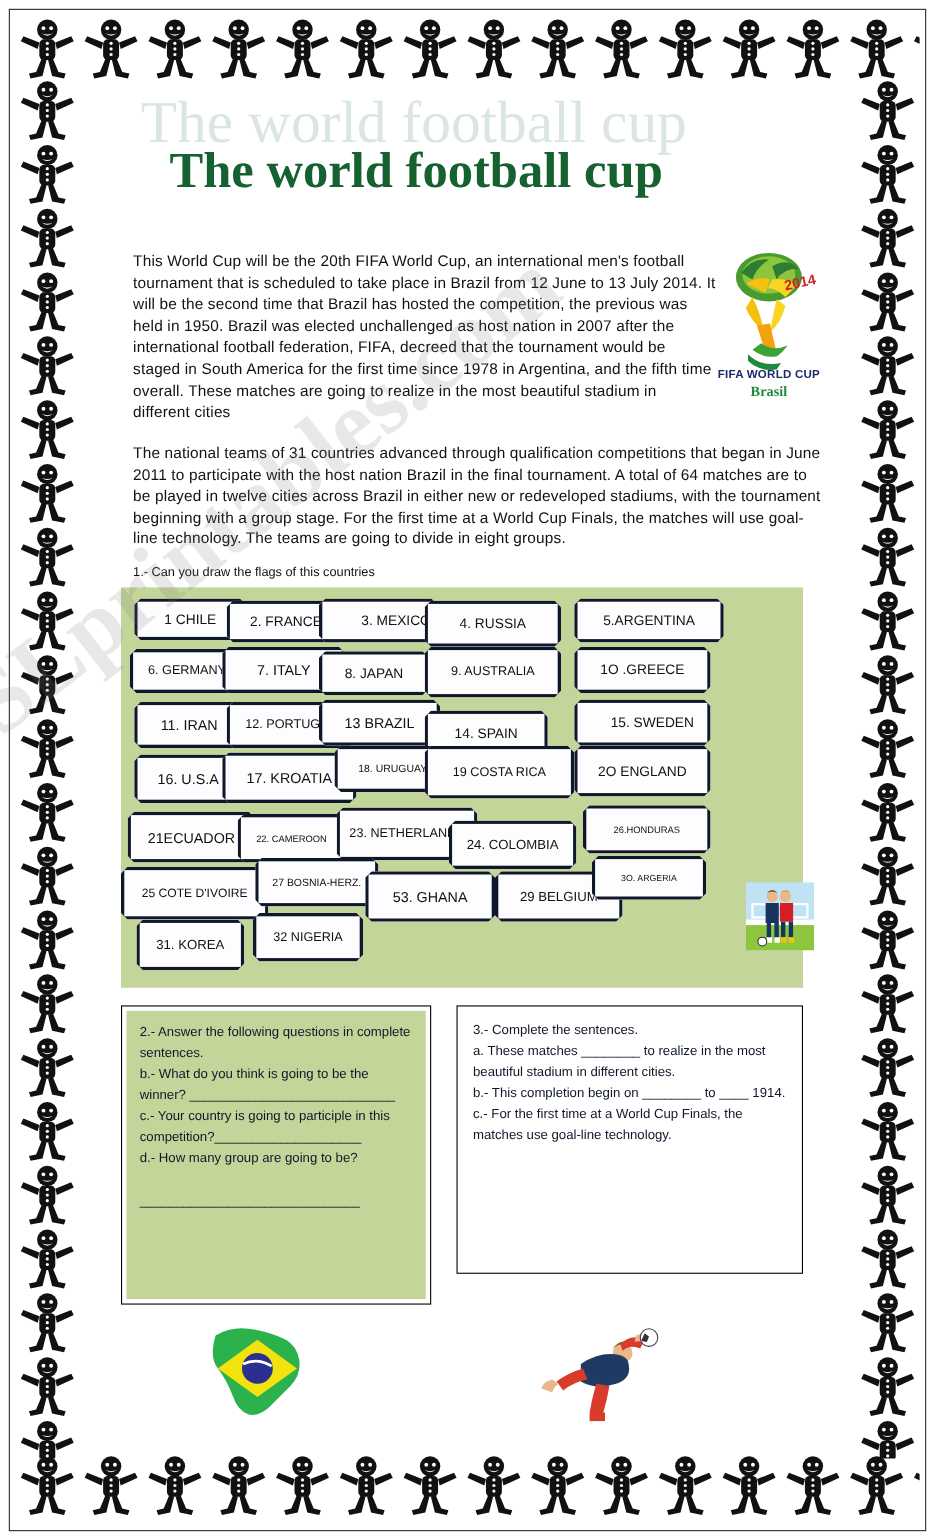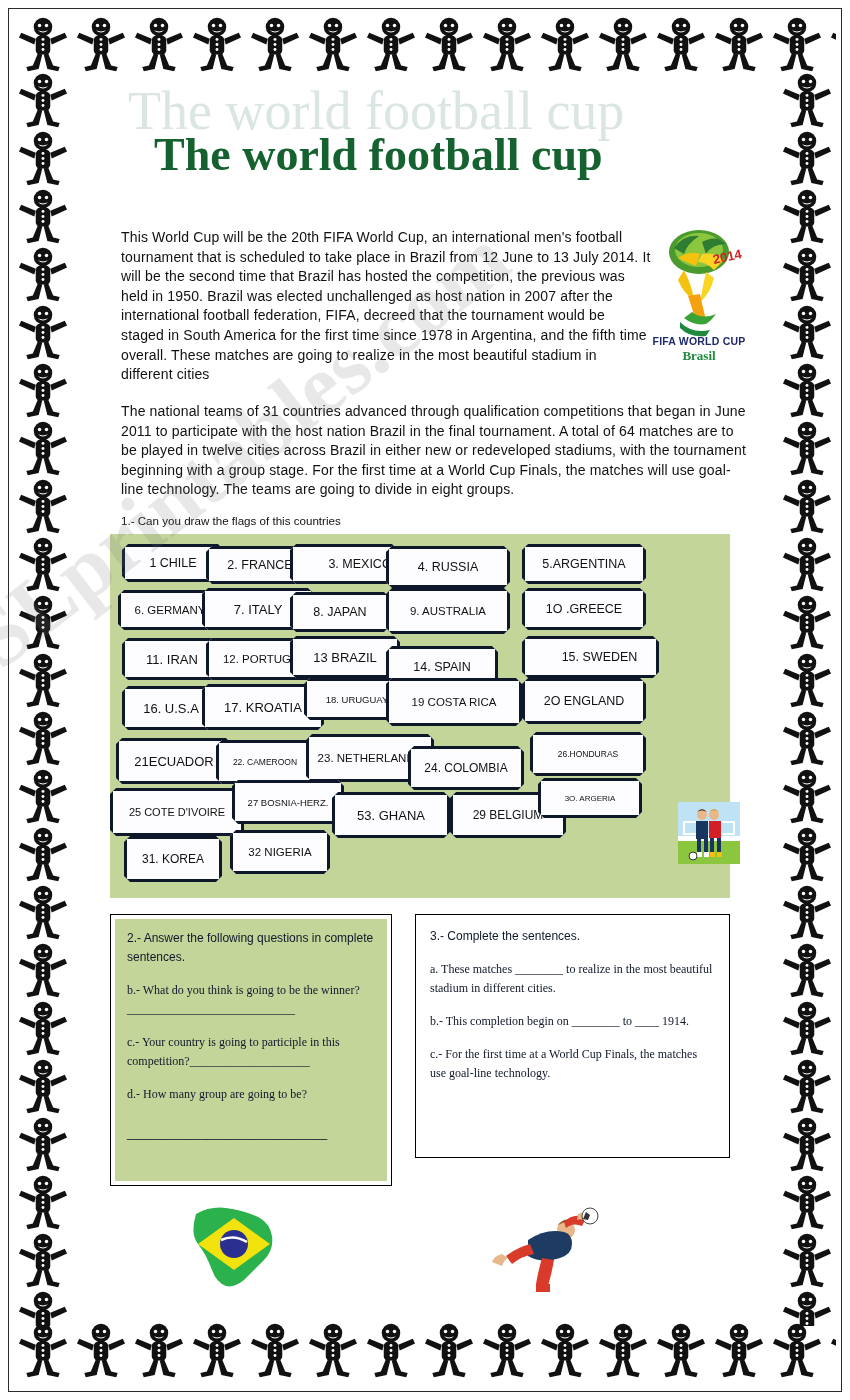--- a/index.html
+++ b/index.html
@@ -110,21 +110,21 @@
   .ex3{
     position:absolute;left:323px;top:832px;
     width:315px;height:244px;
     background:#ffffff;border:1px solid #000;
     box-sizing:border-box;padding:12px 14px;
   }
   .exline{
     font-family:"Liberation Sans", sans-serif;
     font-size:12px;line-height:19px;color:#0f172a;
   }
-  .exline.gap{margin-top:14px;font-family:Liberation Serif, serif;}
+  .exline.gap{margin-top:0;}
 
   .brazil-map{position:absolute;left:84px;top:1116px;width:116px;height:92px;}
   .keeper{position:absolute;left:390px;top:1110px;width:120px;height:100px;}
 
   
   .watermark{
     position:absolute;left:60px;top:330px;
     width:760px;height:760px;
     z-index:5;pointer-events:none;
     transform:rotate(-38deg);
@@ -1528,31 +1528,31 @@
         <path d="M31 19 h12 v17 h-12z" fill="#d32027"></path>
         <path d="M32 36 h4 v14 h-4z M39 36 h4 v14 h-4z" fill="#17355e"></path>
         <path d="M32 50 h5 v5 h-5z M39 50 h5 v5 h-5z" fill="#f4c10f"></path>
         <circle cx="15" cy="54" r="4" fill="#ffffff" stroke="#333" stroke-width="1"></circle>
       </svg>
     </div>
   <div class="cbox" style="left: 12px; top: 10px; width: 102px; height: 38px; font-size: 12.5px;">1 CHILE</div>
       <div class="cbox" style="left: 96px; top: 12px; width: 108px; height: 38px; font-size: 12.5px;">2. FRANCE</div>
       <div class="cbox" style="left: 180px; top: 10px; width: 108px; height: 40px; font-size: 12.5px; padding-left: 32px;">3. MEXICO</div>
       <div class="cbox" style="left: 276px; top: 12px; width: 124px; height: 42px; font-size: 12.5px;">4. RUSSIA</div>
-      <div class="cbox" style="left: 412px; top: 10px; width: 124px; height: 40px; font-size: 12.5px;">5.ARGENTINA</div>
+      <div class="cbox" style="left: 412px; top: 10px; width: 136px; height: 40px; font-size: 12.5px;">5.ARGENTINA</div>
       <div class="cbox" style="left: 8px; top: 56px; width: 104px; height: 40px; font-size: 11.5px;">6. GERMANY</div>
       <div class="cbox" style="left: 92px; top: 54px; width: 112px; height: 42px; font-size: 13px;">7. ITALY</div>
       <div class="cbox" style="left: 180px; top: 58px; width: 100px; height: 40px; font-size: 12.5px;">8. JAPAN</div>
       <div class="cbox" style="left: 276px; top: 54px; width: 124px; height: 46px; font-size: 11.5px;">9. AUSTRALIA</div>
       <div class="cbox" style="left: 412px; top: 54px; width: 124px; height: 42px; font-size: 12.5px;">1O .GREECE</div>
       <div class="cbox" style="left: 12px; top: 104px; width: 100px; height: 42px; font-size: 13px;">11. IRAN</div>
       <div class="cbox" style="left: 96px; top: 104px; width: 116px; height: 42px; font-size: 11.5px;">12. PORTUGAL</div>
       <div class="cbox" style="left: 180px; top: 102px; width: 110px; height: 42px; font-size: 13px;">13 BRAZIL</div>
       <div class="cbox" style="left: 276px; top: 112px; width: 112px; height: 42px; font-size: 12.5px;">14. SPAIN</div>
-      <div class="cbox" style="left: 412px; top: 102px; width: 137px; height: 42px; font-size: 12.5px; padding-left: 18px;">15. SWEDEN</div>
+      <div class="cbox" style="left: 412px; top: 102px; width: 124px; height: 42px; font-size: 12.5px; padding-left: 18px;">15. SWEDEN</div>
       <div class="cbox" style="left: 12px; top: 152px; width: 98px; height: 44px; font-size: 13px;">16. U.S.A</div>
       <div class="cbox" style="left: 92px; top: 150px; width: 122px; height: 46px; font-size: 13px;">17. KROATIA</div>
       <div class="cbox" style="left: 194px; top: 144px; width: 106px; height: 42px; font-size: 9.5px;">18. URUGUAY</div>
       <div class="cbox" style="left: 276px; top: 144px; width: 136px; height: 48px; font-size: 11.5px;">19 COSTA RICA</div>
       <div class="cbox" style="left: 412px; top: 144px; width: 124px; height: 46px; font-size: 12.5px;">2O ENGLAND</div>
       <div class="cbox" style="left: 6px; top: 204px; width: 116px; height: 46px; font-size: 13px;">21ECUADOR</div>
       <div class="cbox" style="left: 106px; top: 206px; width: 98px; height: 44px; font-size: 8.5px;">22. CAMEROON</div>
       <div class="cbox" style="left: 196px; top: 200px; width: 128px; height: 48px; font-size: 11.5px;">23. NETHERLANDS</div>
       <div class="cbox" style="left: 298px; top: 212px; width: 116px; height: 44px; font-size: 12px;">24. COLOMBIA</div>
       <div class="cbox" style="left: 420px; top: 198px; width: 116px; height: 44px; font-size: 8.5px;">26.HONDURAS</div>

